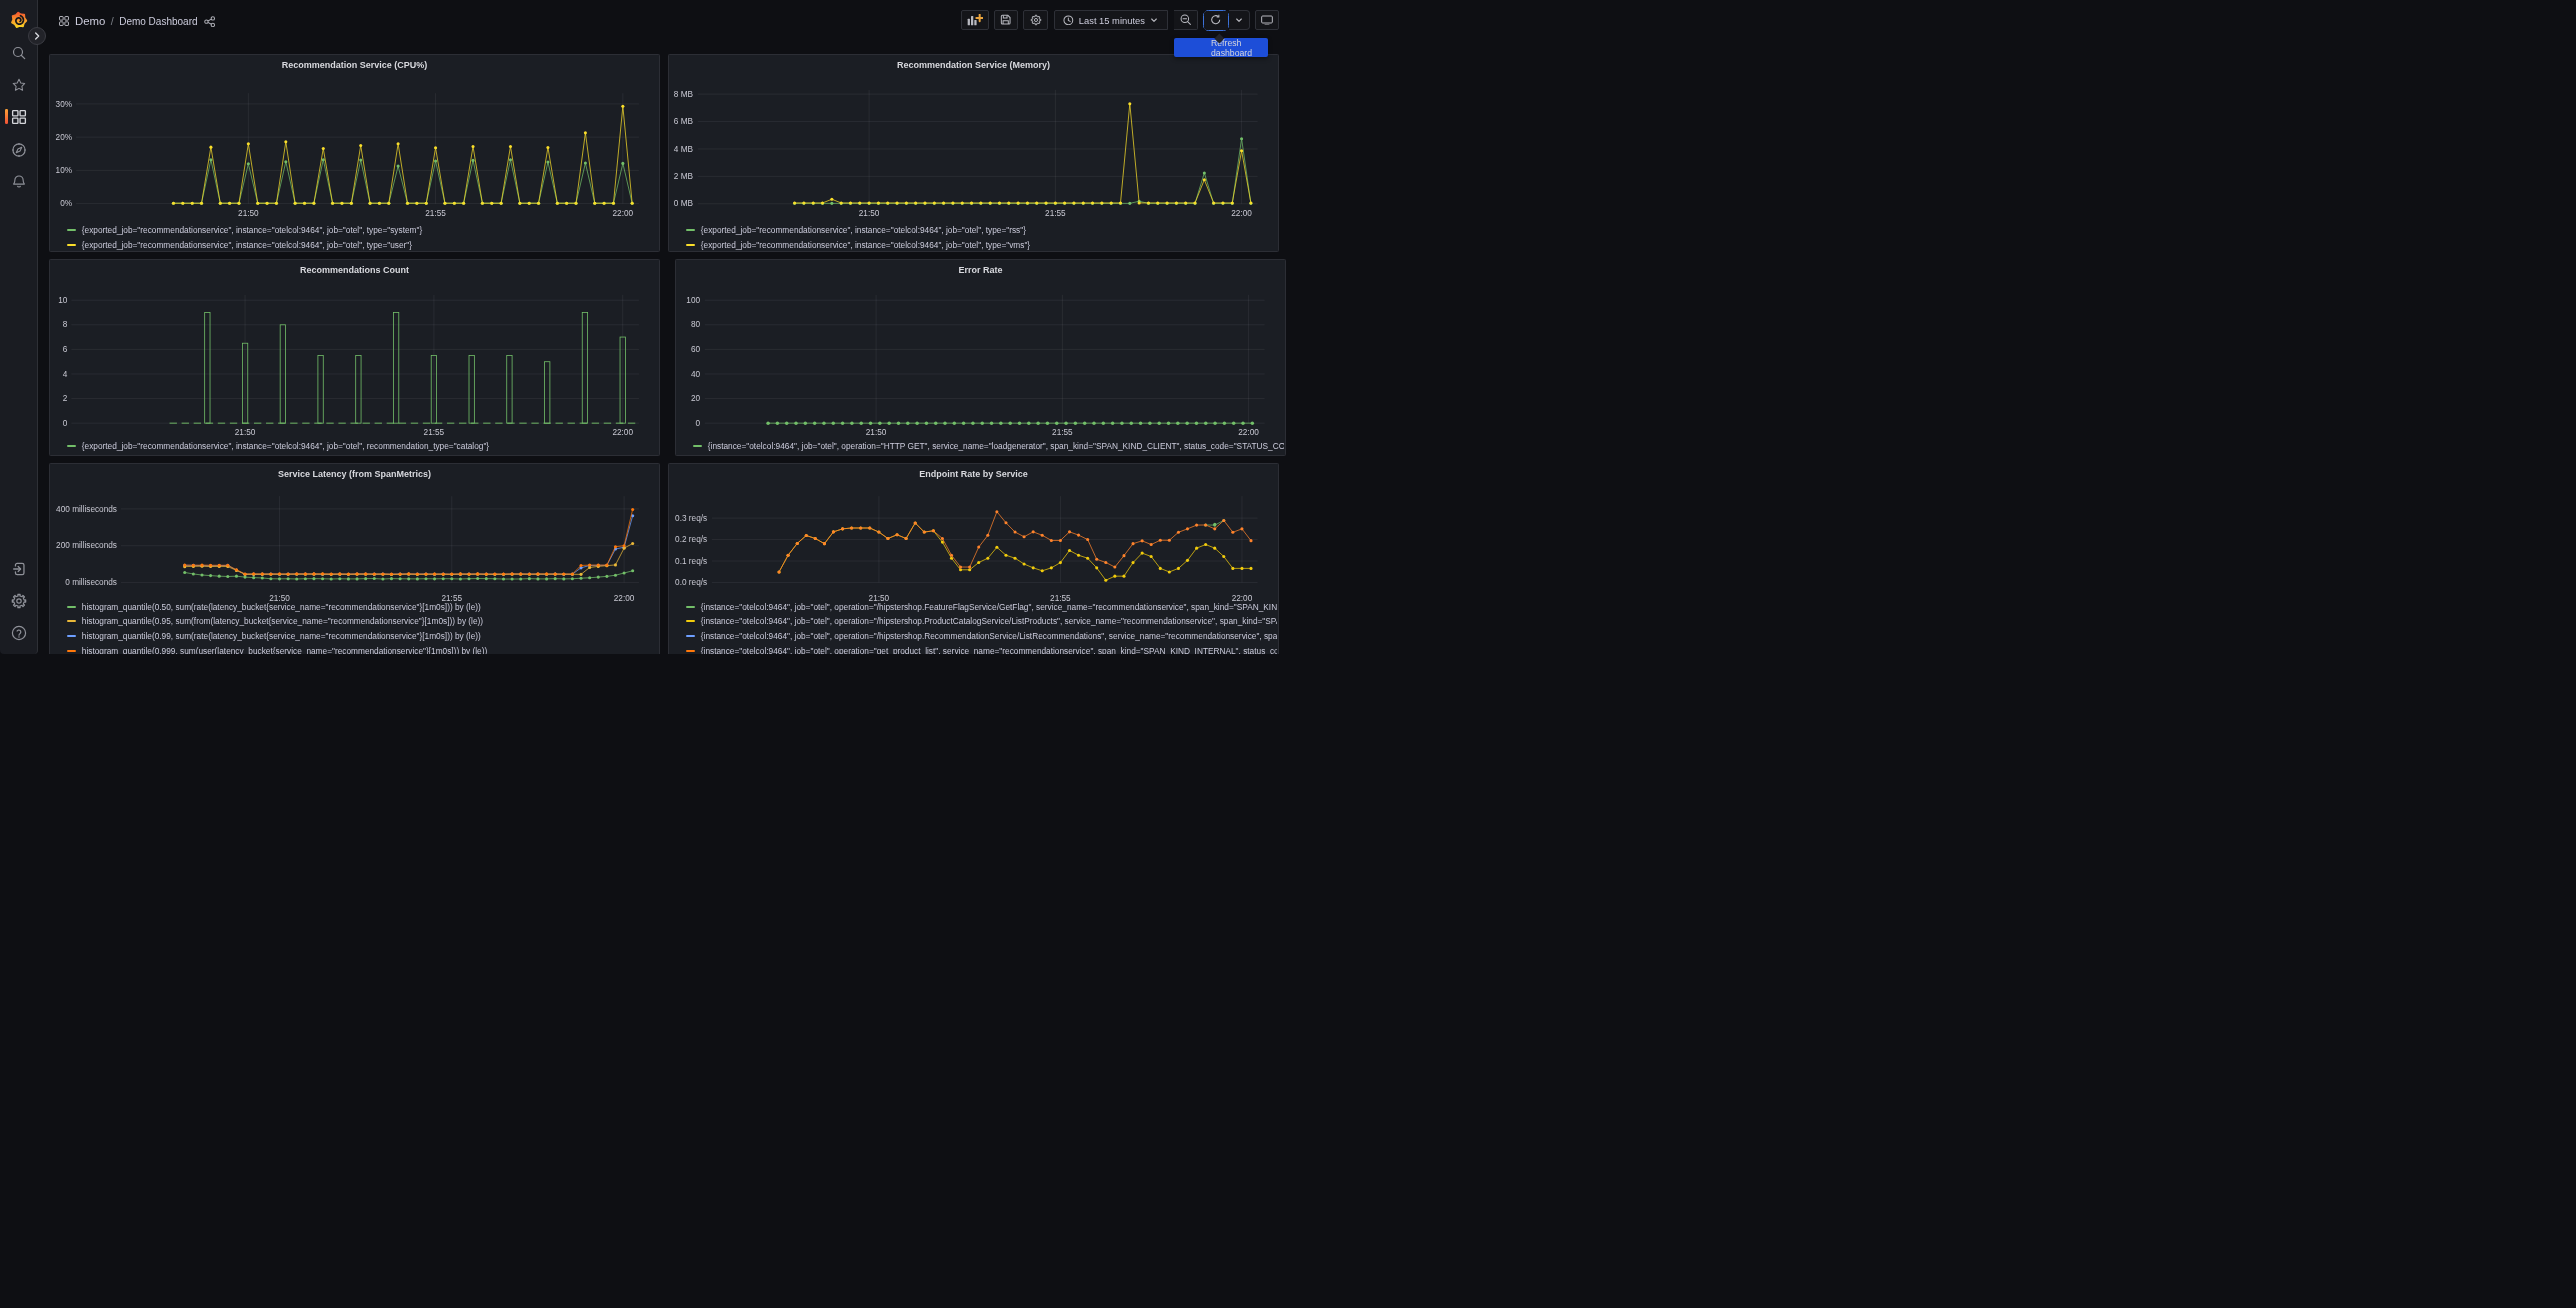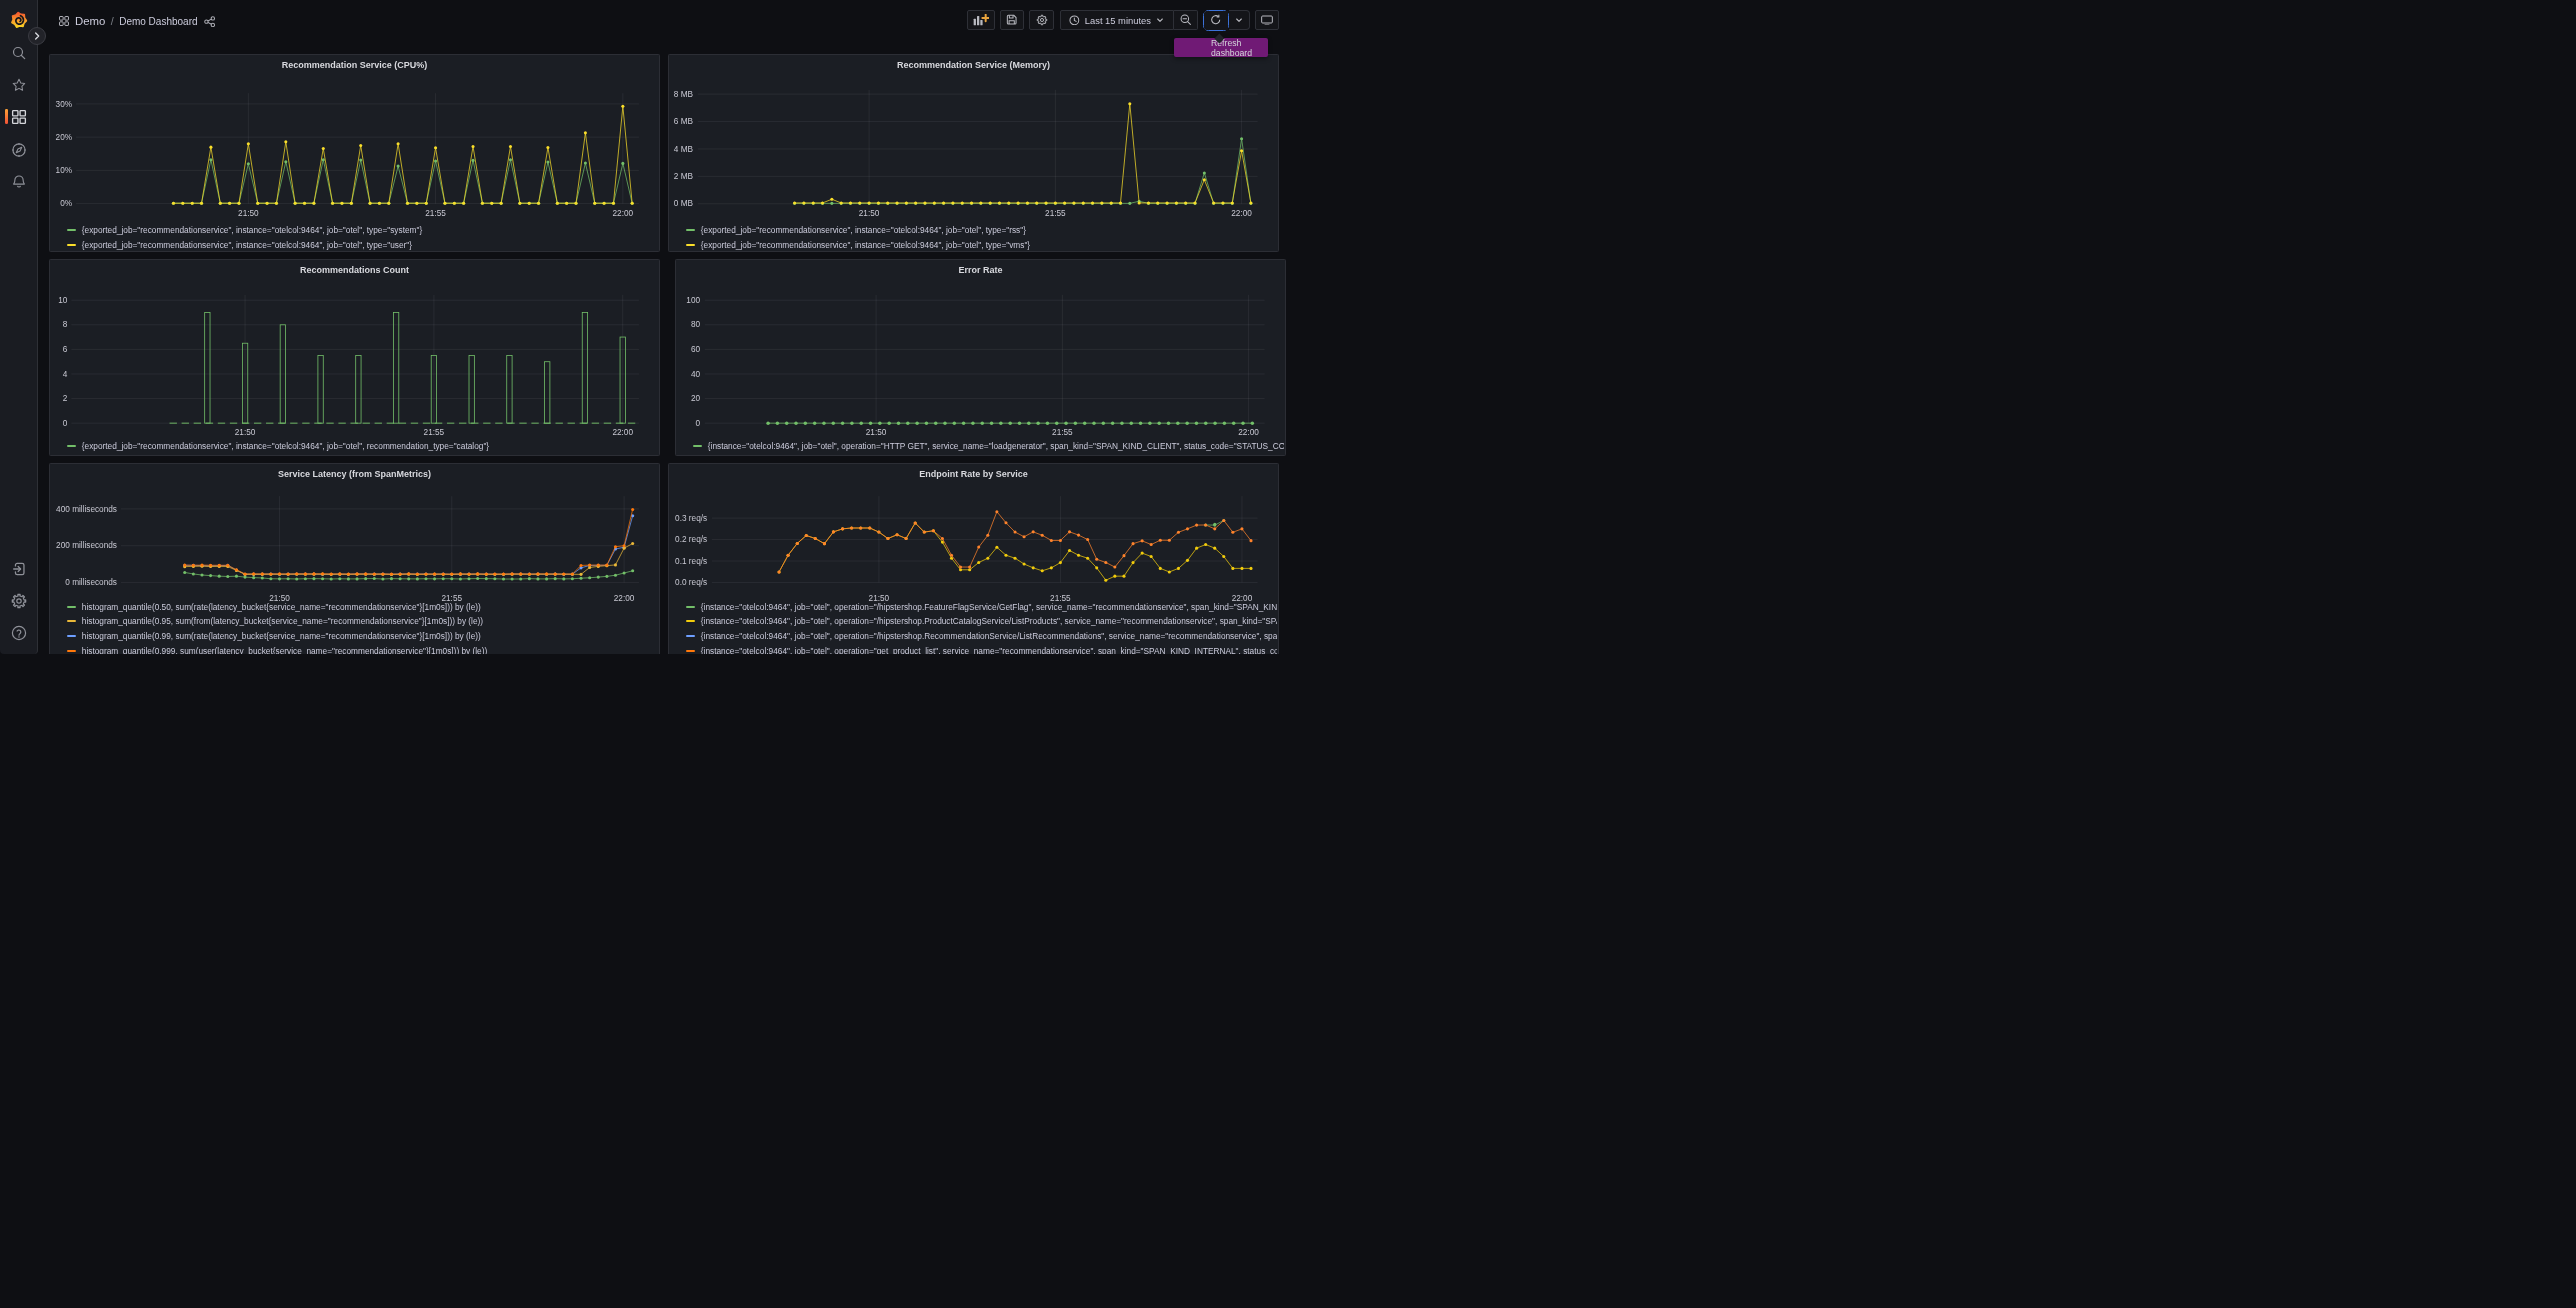--- a/index.html
+++ b/index.html
@@ -12,29 +12,29 @@
 #breadcrumb { position:absolute; left:51px; top:14px; height:14.8px; display:flex; align-items:center; z-index:4;padding-left:8px; }
 #breadcrumb .bi { margin-right:6px; }
 #breadcrumb .b1 { color:#ccccdc; font-size:11.4px; }
 #breadcrumb .sep { color:#7b7f87; font-size:10.7px; margin:0 5.4px; }
 #breadcrumb .b2 { color:#ccccdc; font-size:10px; }
 #breadcrumb .share { margin-left:6.7px; }
 #toolbar { position:absolute; right:8.7px; top:10px; height:20px; display:flex; align-items:center; z-index:4; }
 .tbtn { height:20px; border:0.7px solid #2e3037; border-radius:2px; background:#141519;
   display:flex; align-items:center; justify-content:center; }
 .tbtn + .tbtn { margin-left:5.4px; }
-.grp { display:flex; margin-left:5.4px; }
+.grp { display:flex; margin-left:5.4px;gap:6px; }
 .grp .tbtn { margin-left:0; }
 .grp .tbtn:first-child { border-radius:2px 0 0 2px; }
 .grp .tbtn:last-child { border-radius:0 2px 2px 0; border-left:none; }
 #timebtn { padding:0 8.7px; }
 #timebtn .tp-txt { color:#ccccdc; font-size:9.4px; margin:0 5.4px 0 4.7px; }
 #refreshwrap { position:relative; border:1.3px solid #3c72d9; border-radius:5.4px; margin-left:5.4px; }
 #refreshwrap .tbtn { border-radius:2.7px 0 0 2.7px; margin:0; height:19px; border-color:transparent; }
-#tooltip { position:absolute; left:1174px; top:38px; width:94px; height:19px; background:#701a75;
+#tooltip { position:absolute; left:1174px; top:38px; width:94px; height:19px; background:#1d4ed8;
   border-radius:2px; color:#d5d6dc; font-size:8.7px; display:flex; align-items:center; justify-content:center;
   z-index:9; box-shadow:0 1.3px 4px rgba(0,0,0,.4);padding-left:37px; }
 #tooltip:before { content:""; position:absolute; top:-3.4px; left:42px; width:6.7px; height:6.7px;
   background:#22242a; transform:rotate(45deg); }
 .panel { position:absolute; background:#1b1e24; border:0.7px solid #2c2e35; border-radius:1.3px; overflow:hidden; }
 .panel svg { position:absolute; left:0; top:0; }
 .ptitle { position:absolute; left:0; right:0; top:4.7px; text-align:center; color:#d8d9de;
   font-size:9px; font-weight:700; letter-spacing:0; z-index:2; }
 .ax { font-family:"Liberation Sans", sans-serif; font-size:12.3px; fill:#c9c9d3; }
 .lrow { position:absolute; left:17px; right:0.7px; height:12px; display:flex; align-items:center; overflow:hidden; white-space:nowrap; }

